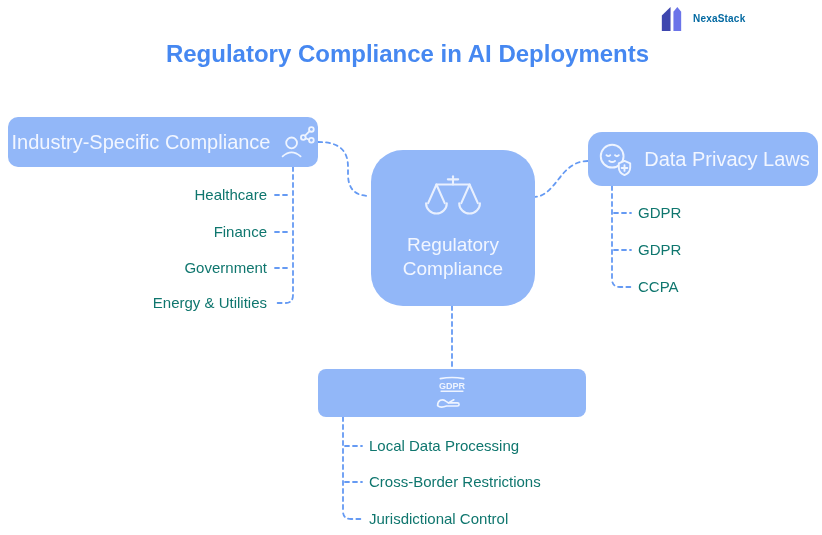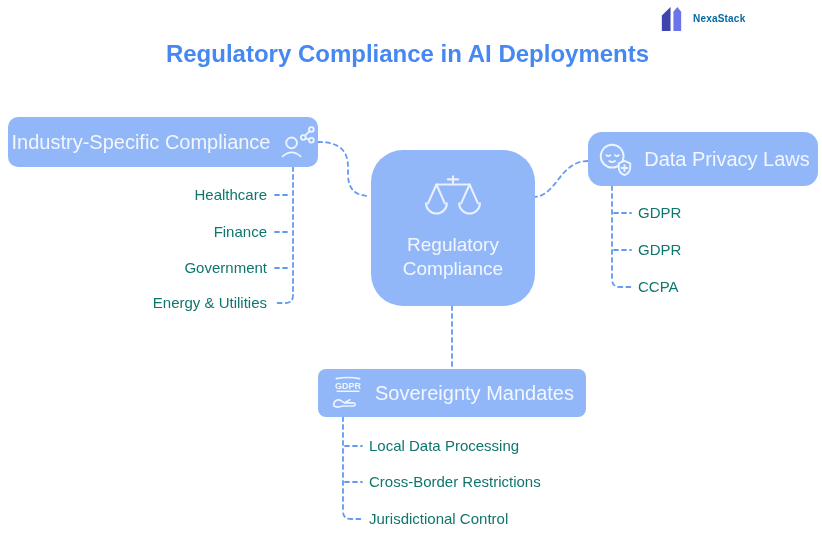--- a/index.html
+++ b/index.html
@@ -131,20 +131,19 @@
   <div class="item" style="left:638px; top:278px;">CCPA</div>
 
   <div class="box box-sovereignty">
     <svg class="icon" width="36" height="38" viewBox="0 0 40 40" fill="none" stroke="#eef4ff" stroke-width="1.8" stroke-linecap="round" stroke-linejoin="round">
       <path d="M7 4 Q20 1.5 33 4"></path>
       <text x="20" y="15" text-anchor="middle" font-size="10" font-weight="bold" fill="#eef4ff" stroke="none" font-family="Liberation Sans, sans-serif">GDPR</text>
       <path d="M8 18 H32"></path>
       <path d="M4 34 C4 28 9 26 13 29 L16 31 H26 C28.5 31 28.5 34.5 26 34.5 H14 C10 36 6 36 4 34 Z"></path>
       <path d="M16 31 L22 27.5"></path>
     </svg>
-    <span>Sovereignty Mandates</span>
   </div>
 
   <div class="item" style="left:369px; top:437px;">Local Data Processing</div>
   <div class="item" style="left:369px; top:510px;">Jurisdictional Control</div>
   <div class="item" style="left:369px; top:473px;">Cross-Border Restrictions</div>
 
 </div>
 
 </body></html>

